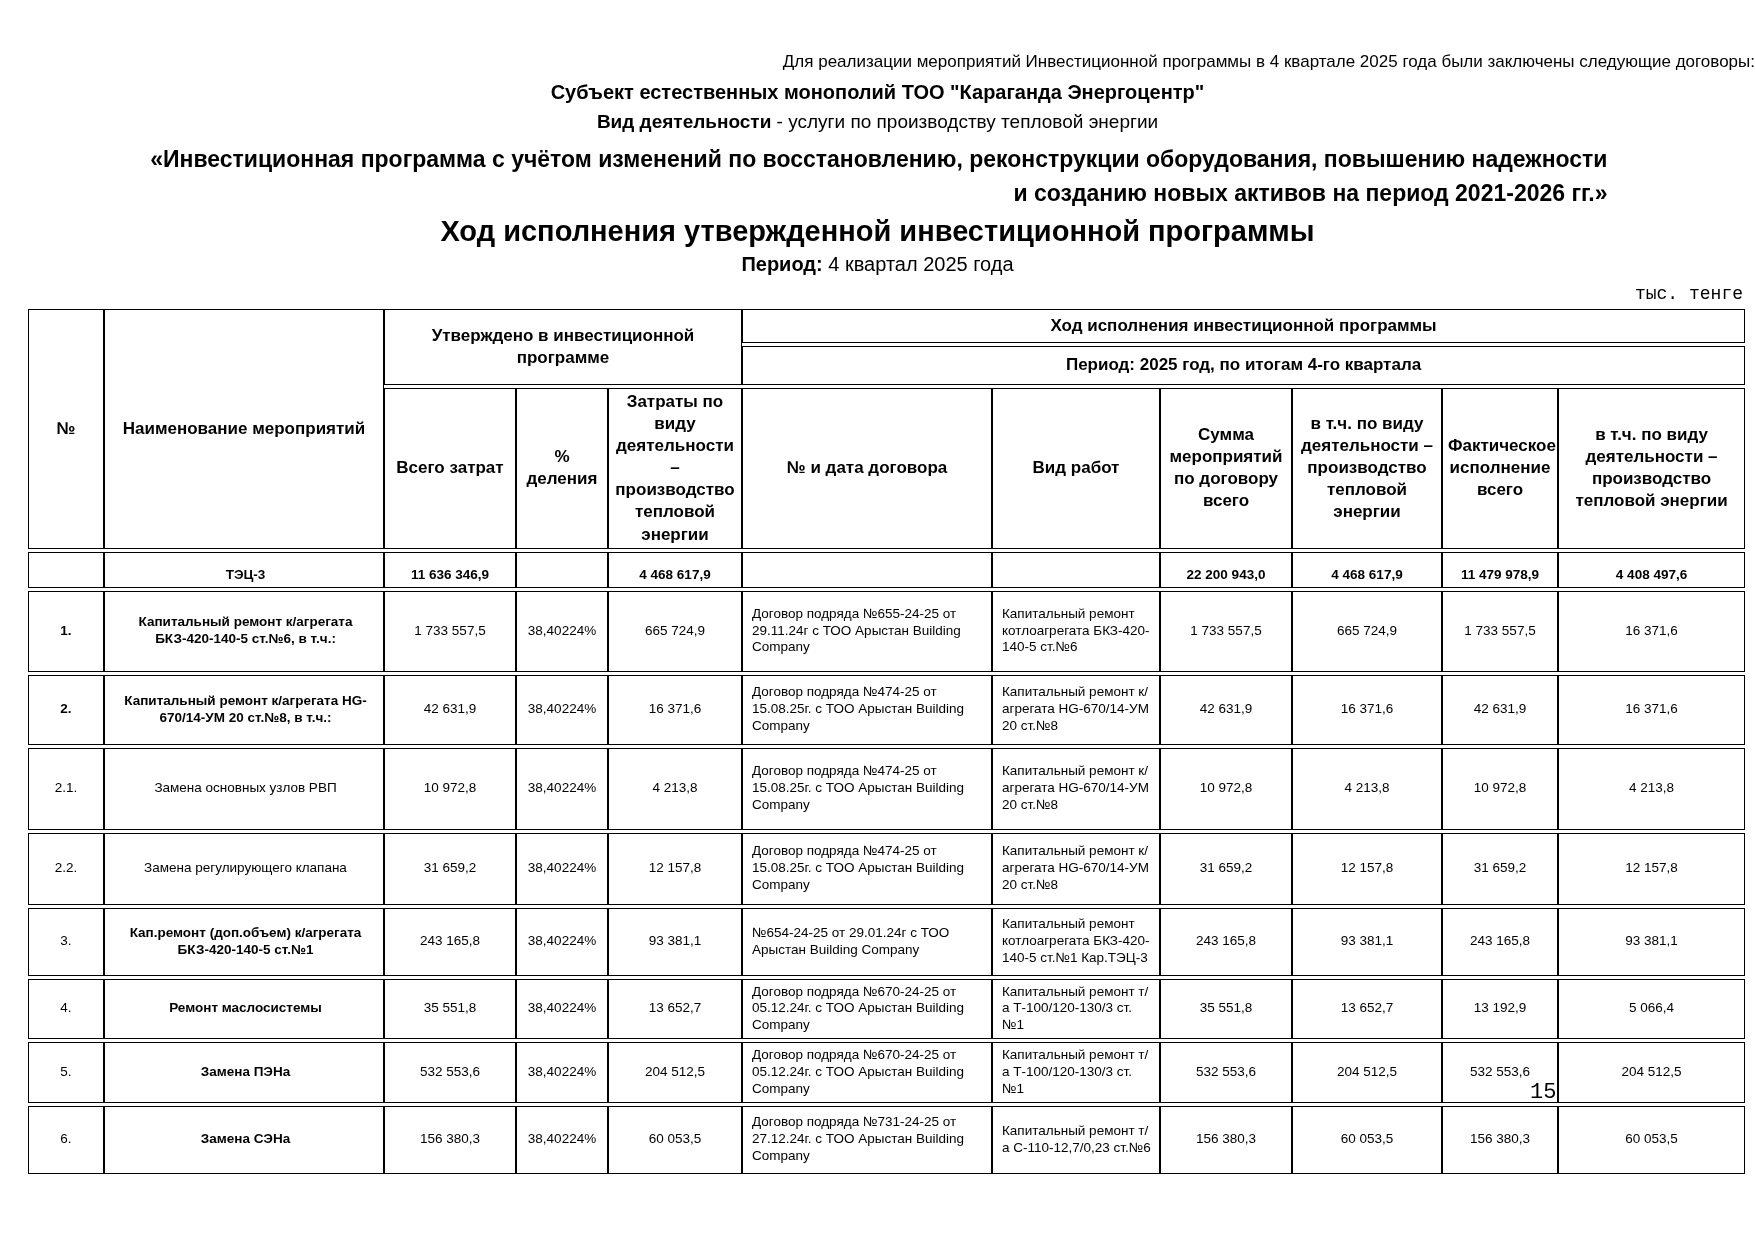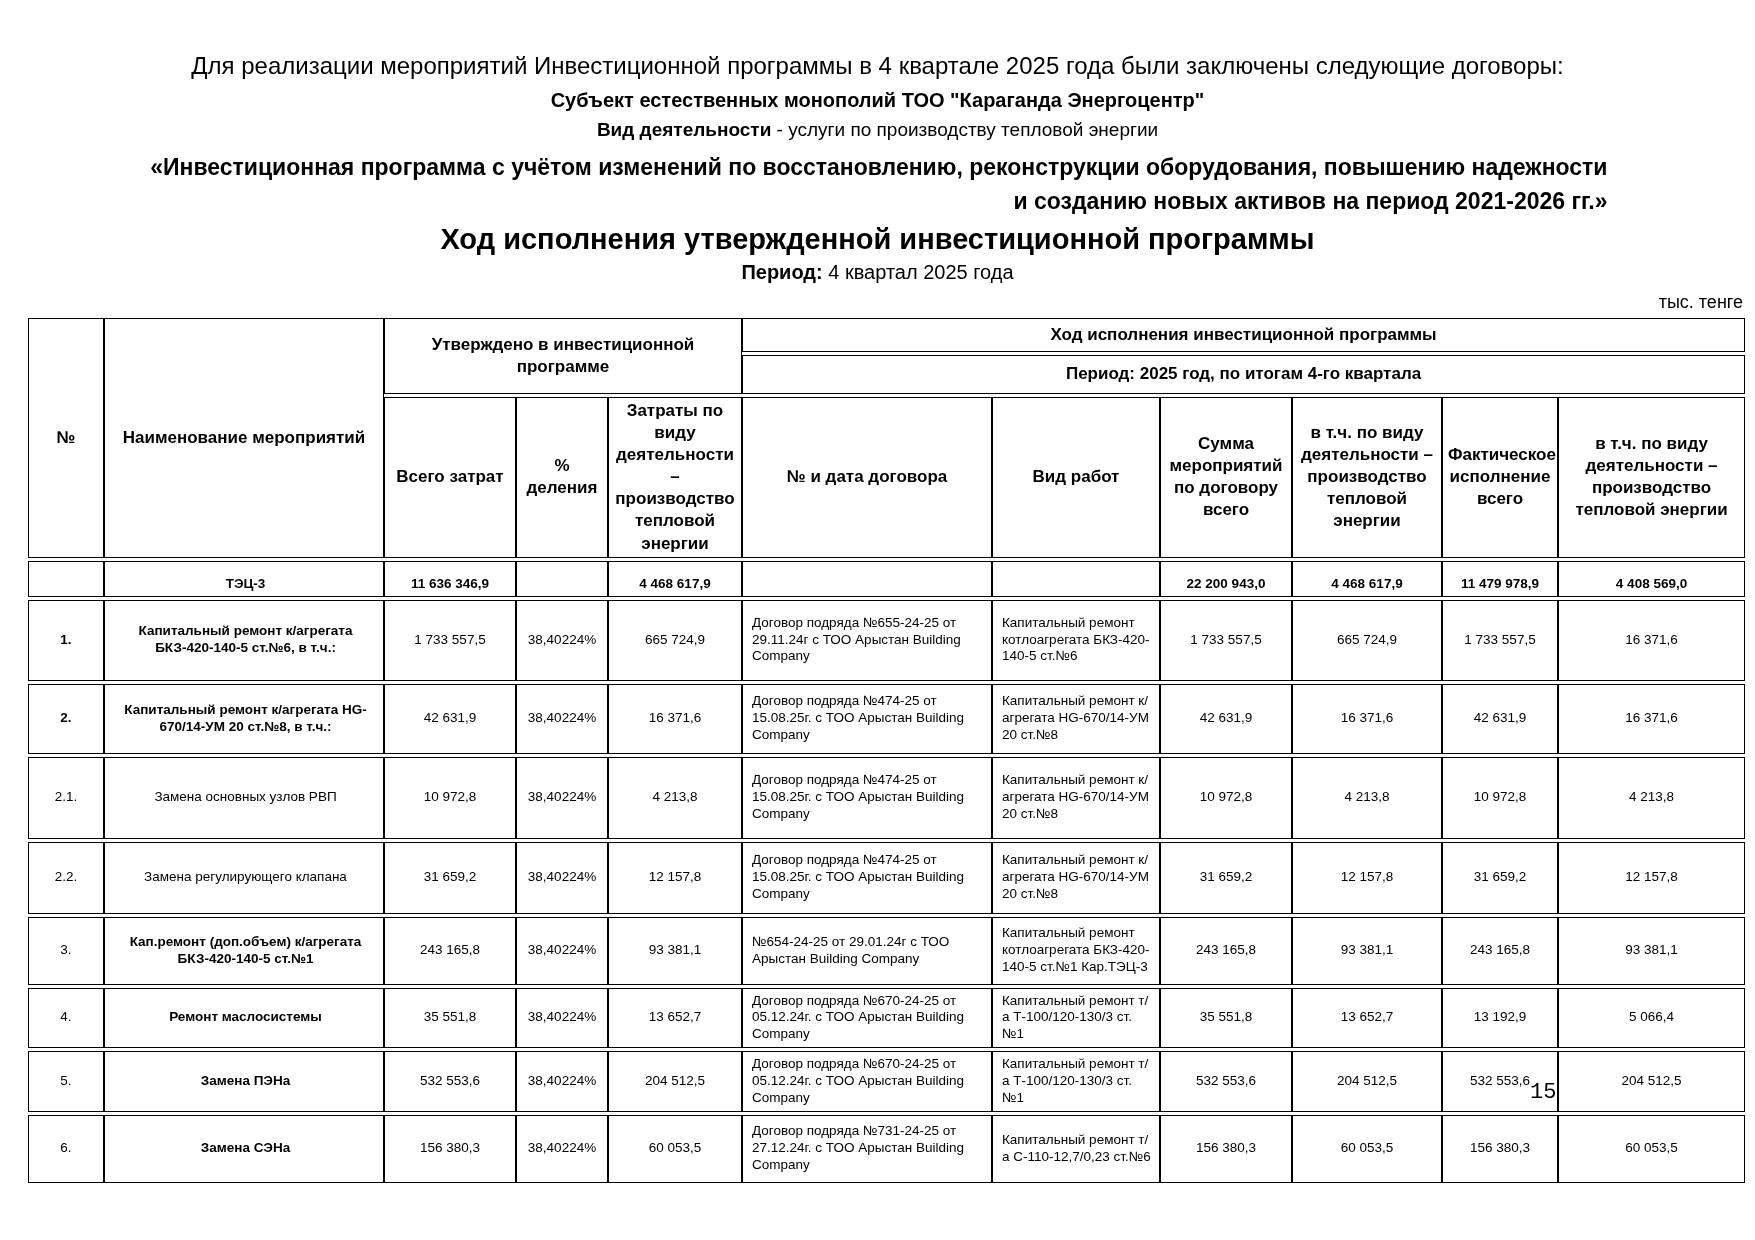--- a/index.html
+++ b/index.html
@@ -8,31 +8,31 @@
     font-family:"Liberation Sans", sans-serif;
     color:#000;
     position:relative;
     overflow:hidden;
   }
   .page { position:absolute; inset:0; }
 
   
   .titles { text-align:center; padding-top:52px; }
   .titles p { margin:0; }
-  .t1 { font-size:24px; margin-bottom:9px !important; }
+  .t1 { font-size:17px; margin-bottom:9px !important;text-align:right; }
   .t2 { font-size:20px; font-weight:bold; margin-bottom:7px !important; }
   .t3 { font-size:19px; margin-bottom:9px !important; }
   .t4 { font-size:23px; font-weight:bold; line-height:34px; max-width:1460px;
         margin:0 auto 5px auto !important;text-align:right; }
   .t5 { font-size:29px; font-weight:bold; margin-bottom:5px !important; }
   .t6 { font-size:20px; }
   .bold { font-weight:bold; }
 
   
-  .units { text-align:right; font-size:18px; margin:8px 12px 2px 0; }
+  .units { text-align:right; font-size:18px; margin:8px 12px 2px 0;font-family:Liberation Mono, monospace; }
 
   
   table.inv {
     border-collapse:separate;
     border-spacing:0 3px;
     table-layout:fixed;
     width:1717px;
     margin-left:28px;
   }
   table.inv th, table.inv td {
@@ -141,21 +141,21 @@
           <td class="c0 b"></td>
           <td class="c1 b">ТЭЦ-3</td>
           <td class="c2 b">11 636 346,9</td>
           <td class="c3 b"></td>
           <td class="c4 b">4 468 617,9</td>
           <td class="c5 b"></td>
           <td class="c6 b"></td>
           <td class="c7 b">22 200 943,0</td>
           <td class="c8 b">4 468 617,9</td>
           <td class="c9 b">11 479 978,9</td>
-          <td class="c10 b">4 408 569,0</td>
+          <td class="c10 b">4 408 497,6</td>
         </tr>
         <tr>
           <td class="c0 b">1.</td>
           <td class="c1 b">Капитальный ремонт к/агрегата БКЗ-420-140-5 ст.№6, в т.ч.:</td>
           <td class="c2">1 733 557,5</td>
           <td class="c3">38,40224%</td>
           <td class="c4">665 724,9</td>
           <td class="c5">Договор подряда №655-24-25 от 29.11.24г с ТОО Арыстан Building Company</td>
           <td class="c6">Капитальный ремонт котлоагрегата БКЗ-420-140-5 ст.№6</td>
           <td class="c7">1 733 557,5</td>

